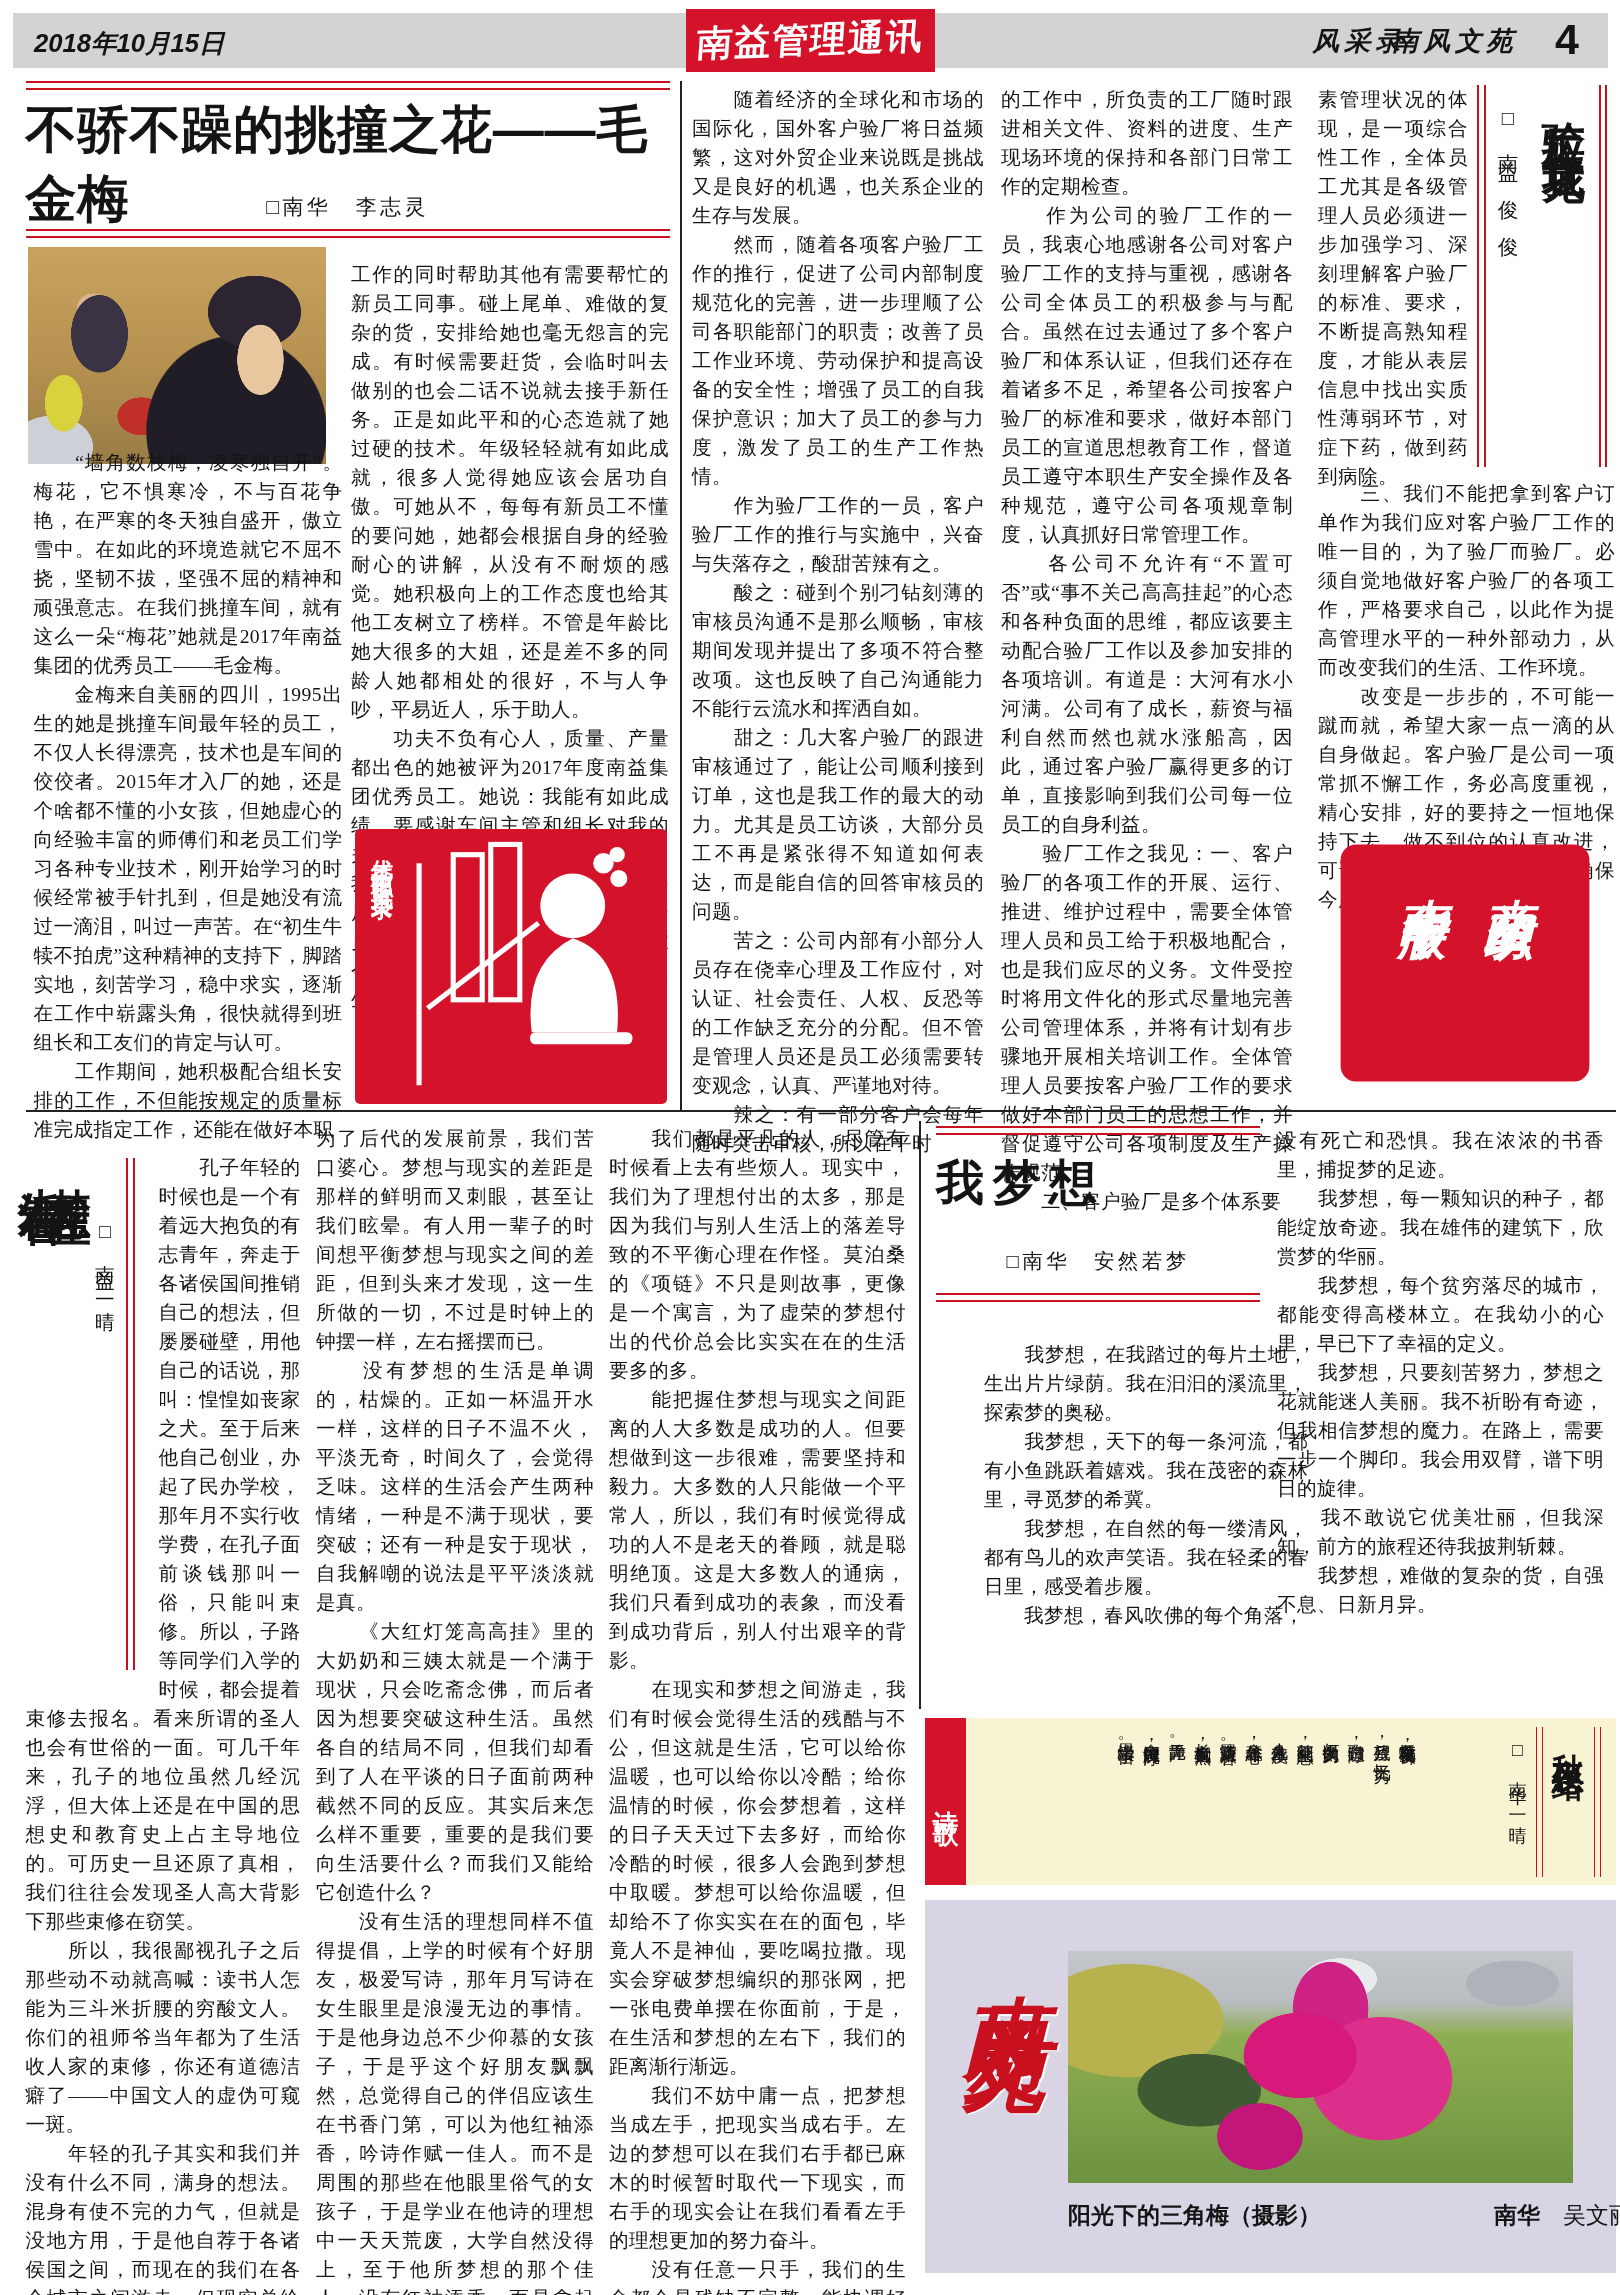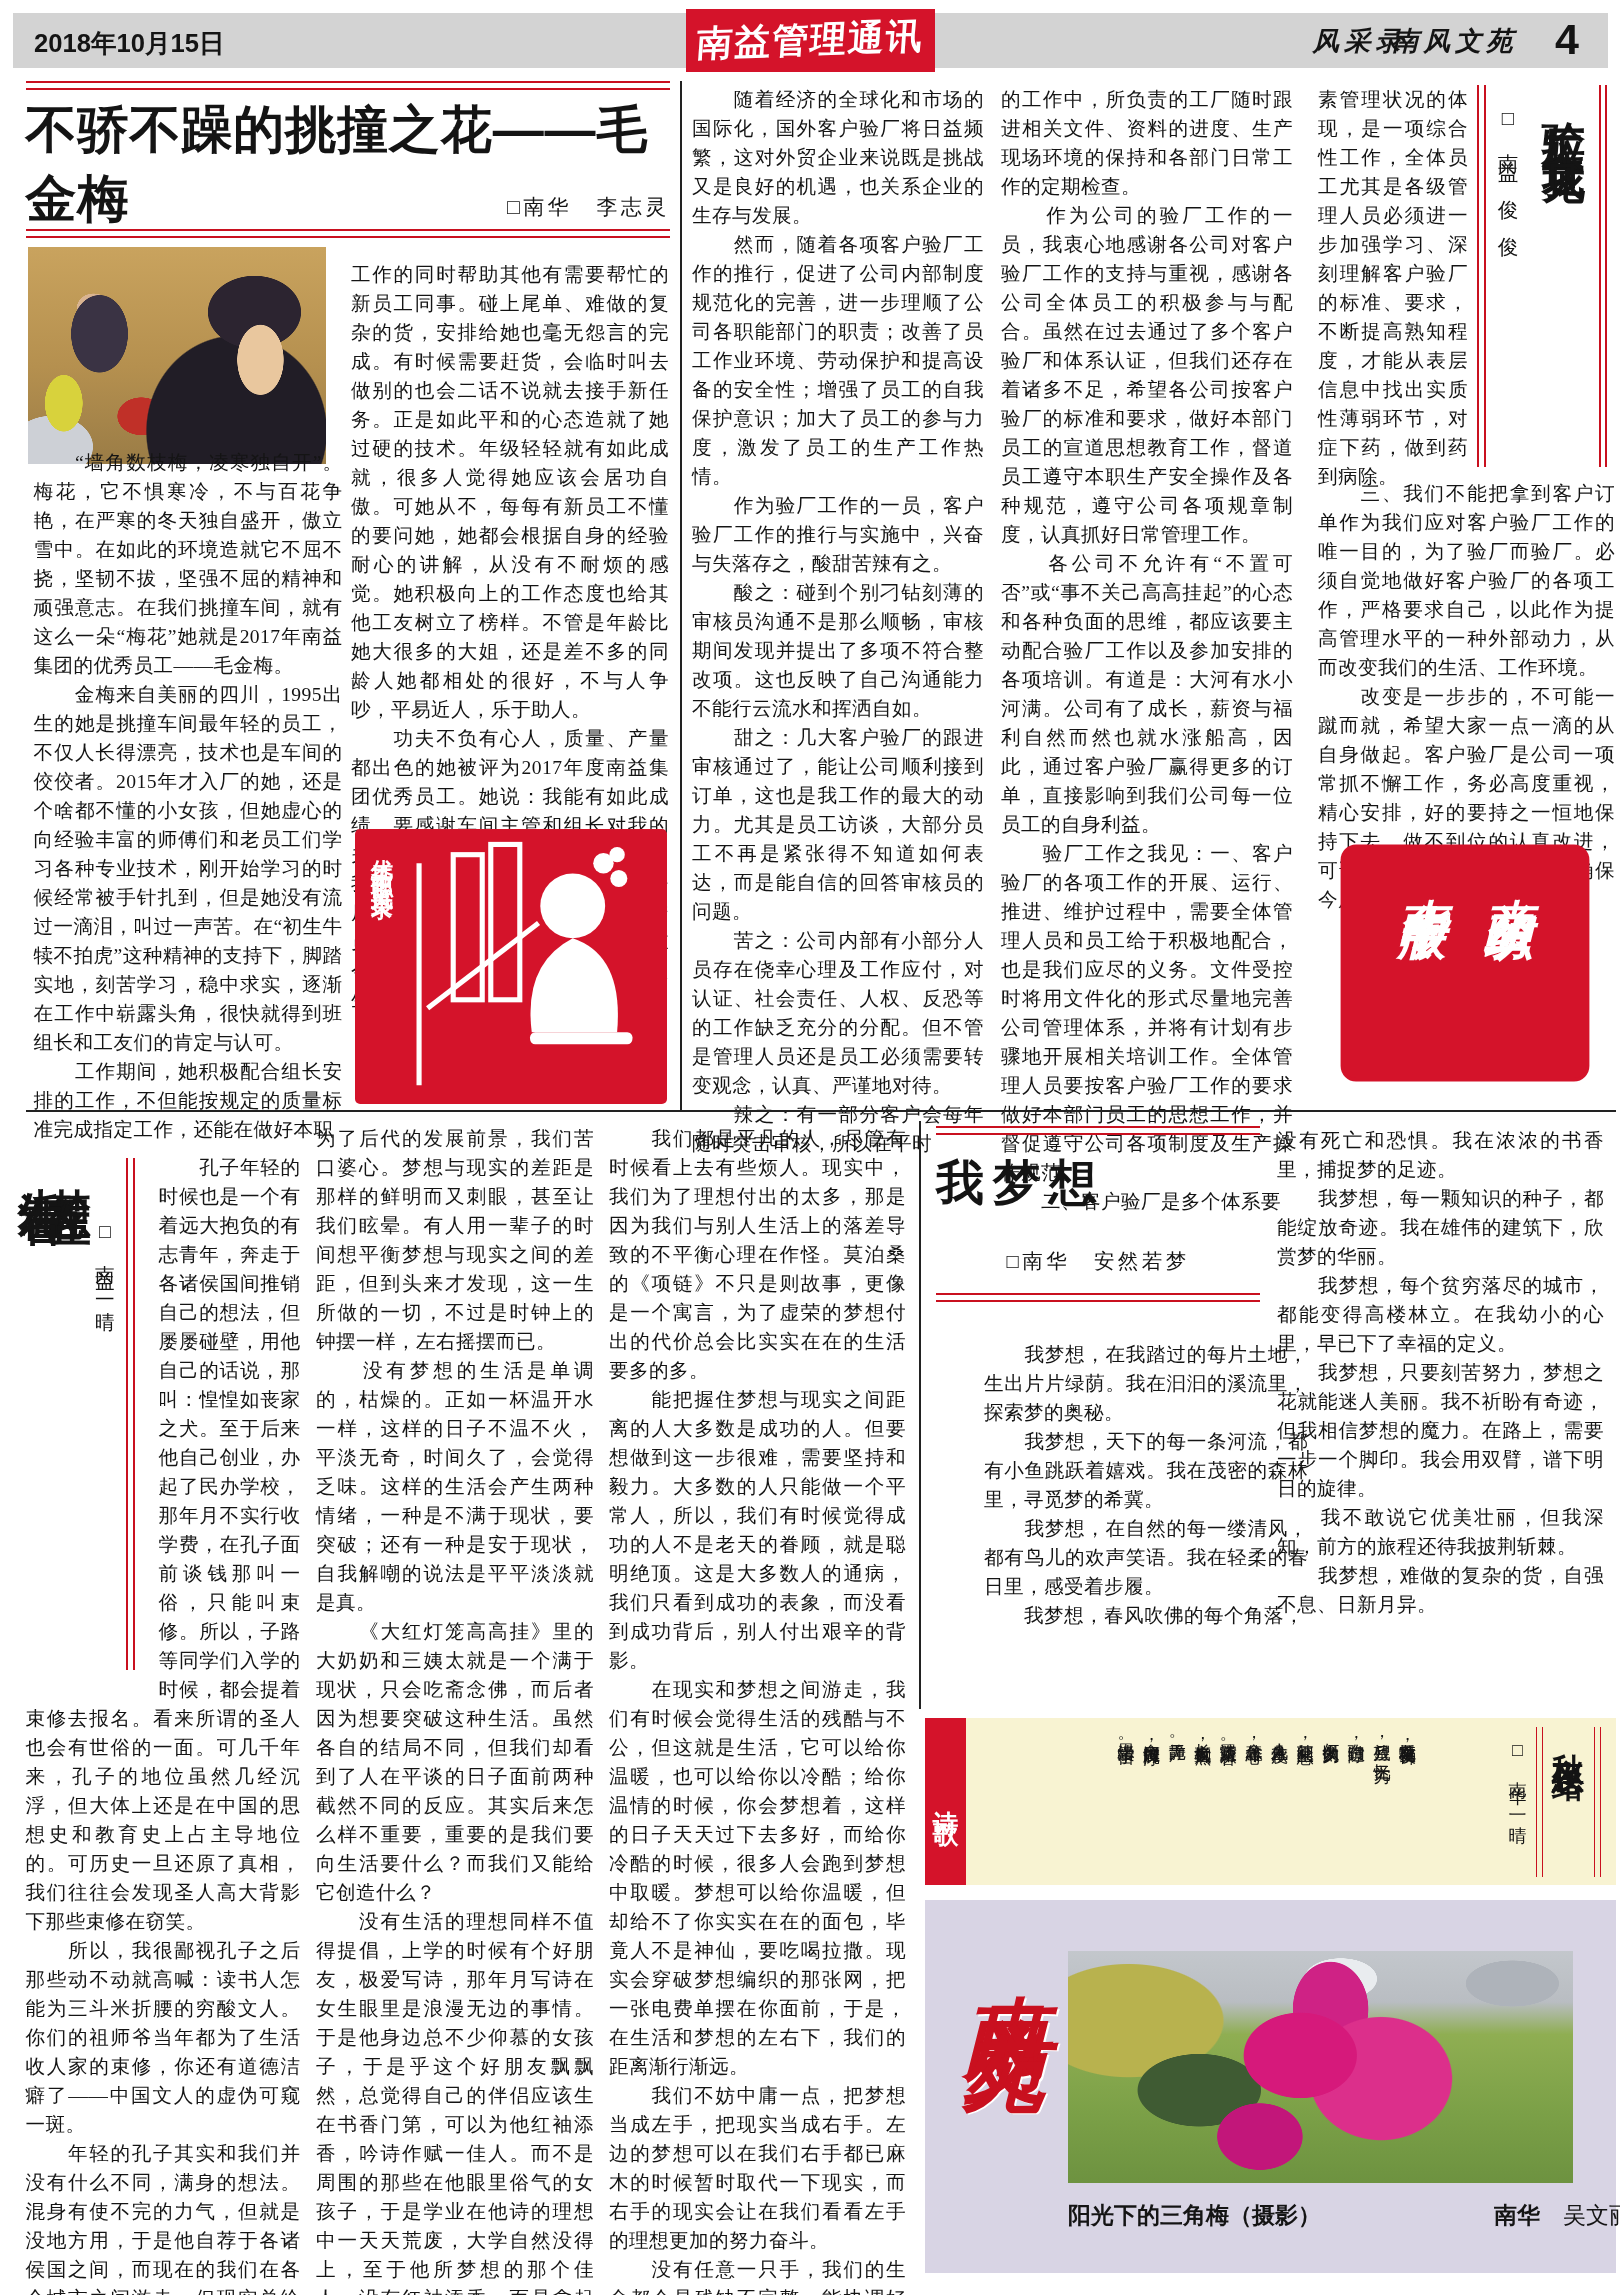--- a/index.html
+++ b/index.html
@@ -13,29 +13,29 @@
   .abs{position:absolute;}
   
   .hrule{height:8.5px;border-top:2.6px solid var(--red);border-bottom:2.6px solid var(--red);}
   .vrule{width:8.5px;border-left:2.6px solid var(--red);border-right:2.6px solid var(--red);}
   .divider-v{width:1.7px;background:#222;}
   .divider-h{height:1.7px;background:#222;}
   
   .header-band{left:12.8px;top:12.8px;width:1595px;height:55px;background:#d3d3d3;}
   .masthead{left:686px;top:8.5px;width:249px;height:63px;background:var(--seal);display:flex;align-items:center;justify-content:center;}
   .masthead span{color:#fff;font-size:36px;font-weight:bold;font-family:"Liberation Serif",serif;transform:skewX(-6deg) rotate(-2deg);letter-spacing:1.7px;}
-  .hdate{left:34px;top:25.6px;font-size:25.6px;font-weight:bold;font-family:"Liberation Sans",sans-serif;}
+  .hdate{left:34px;top:25.6px;font-size:25.6px;font-weight:bold;font-family:"Liberation Sans",sans-serif;font-style:italic;}
   .hsec{right:102px;top:24px;font-size:26.4px;font-weight:bold;font-style:italic;letter-spacing:5.1px;position:absolute;}
   .hpage{right:41px;top:15.3px;font-size:43px;font-weight:bold;position:absolute;font-family:"Liberation Sans",sans-serif;}
   
   .bodytext{font-size:19.6px;line-height:29px;text-align:justify;white-space:pre-line;letter-spacing:0.4px;}
   .vtext{writing-mode:vertical-rl;}
   
   .a1-title{left:25.6px;top:96px;width:644px;font-size:51px;font-weight:bold;font-family:"Liberation Sans","DejaVu Sans",sans-serif;letter-spacing:0.9px;}
-  .a1-byline{left:25.6px;top:193px;width:644px;text-align:right;font-size:21px;letter-spacing:3.4px;}
+  .a1-byline{left:25.6px;top:193px;width:644px;text-align:center;font-size:21px;letter-spacing:3.4px;}
   .photo-worker{left:28px;top:247px;width:298px;height:217px;
     background:
       radial-gradient(51px 77px at 78% 52%,#e9c79e 0 45%,rgba(0,0,0,0) 46%),
       radial-gradient(77px 60px at 76% 30%,#2c2430 0 60%,rgba(0,0,0,0) 61%),
       radial-gradient(128px 136px at 70% 85%,#211d26 0 70%,rgba(0,0,0,0) 71%),
       radial-gradient(47px 64px at 24% 40%,#3a3344 0 60%,rgba(0,0,0,0) 61%),
       radial-gradient(30px 25.6px at 22% 28%,#d9b491 0 55%,rgba(0,0,0,0) 56%),
       radial-gradient(34px 51px at 12% 72%,#d8d23c 0 55%,rgba(0,0,0,0) 56%),
       radial-gradient(43px 34px at 38% 78%,#c03028 0 55%,rgba(0,0,0,0) 56%),
       radial-gradient(68px 51px at 8% 92%,#cdd0d6 0 60%,rgba(0,0,0,0) 61%),

